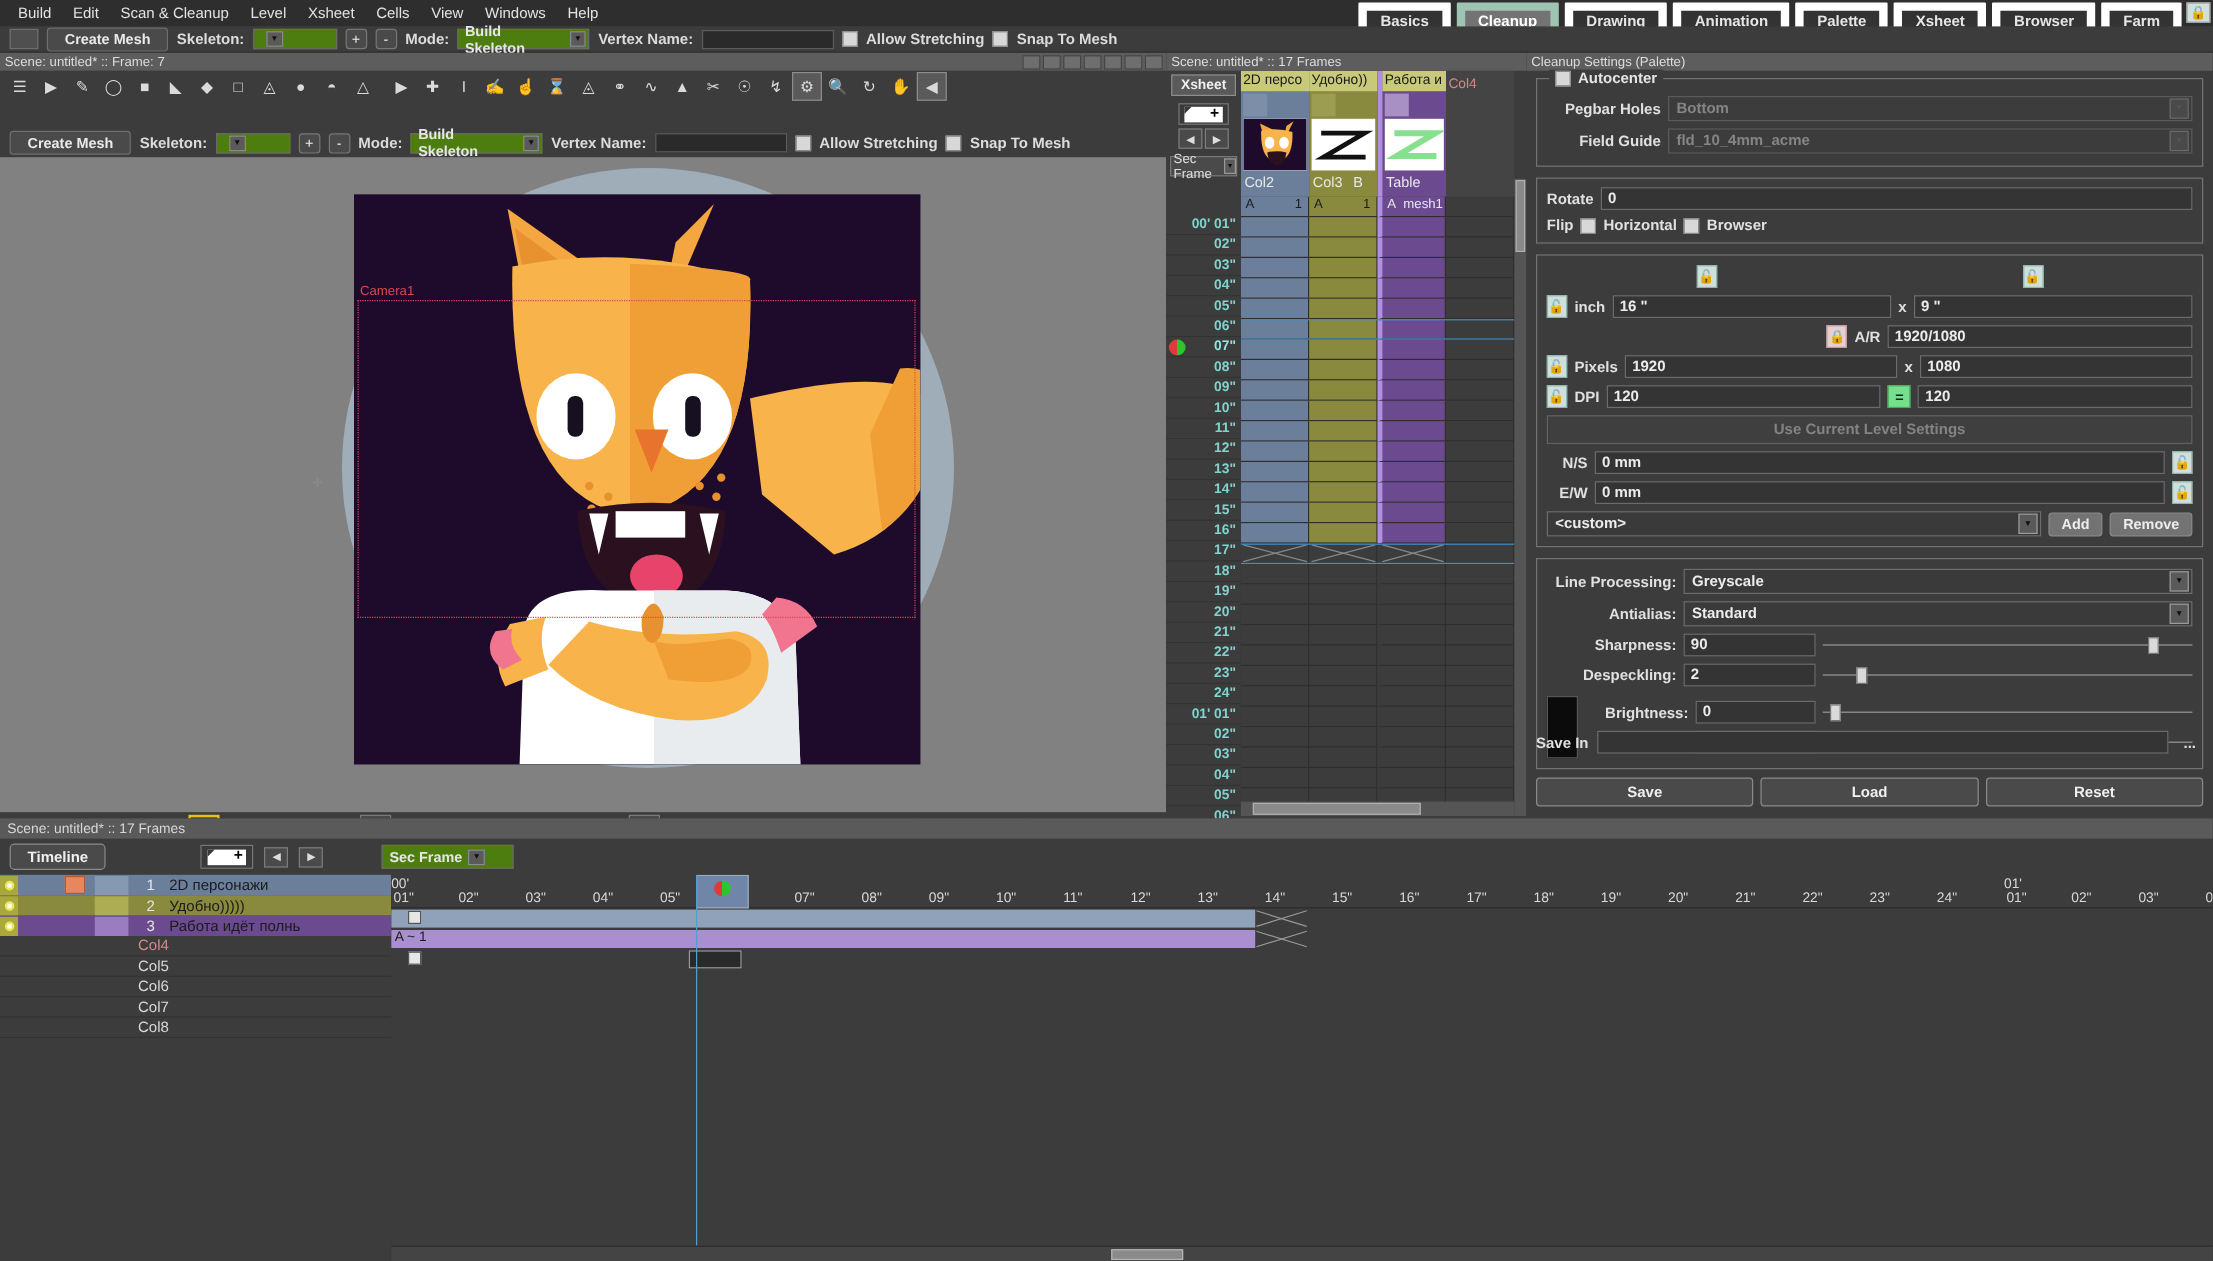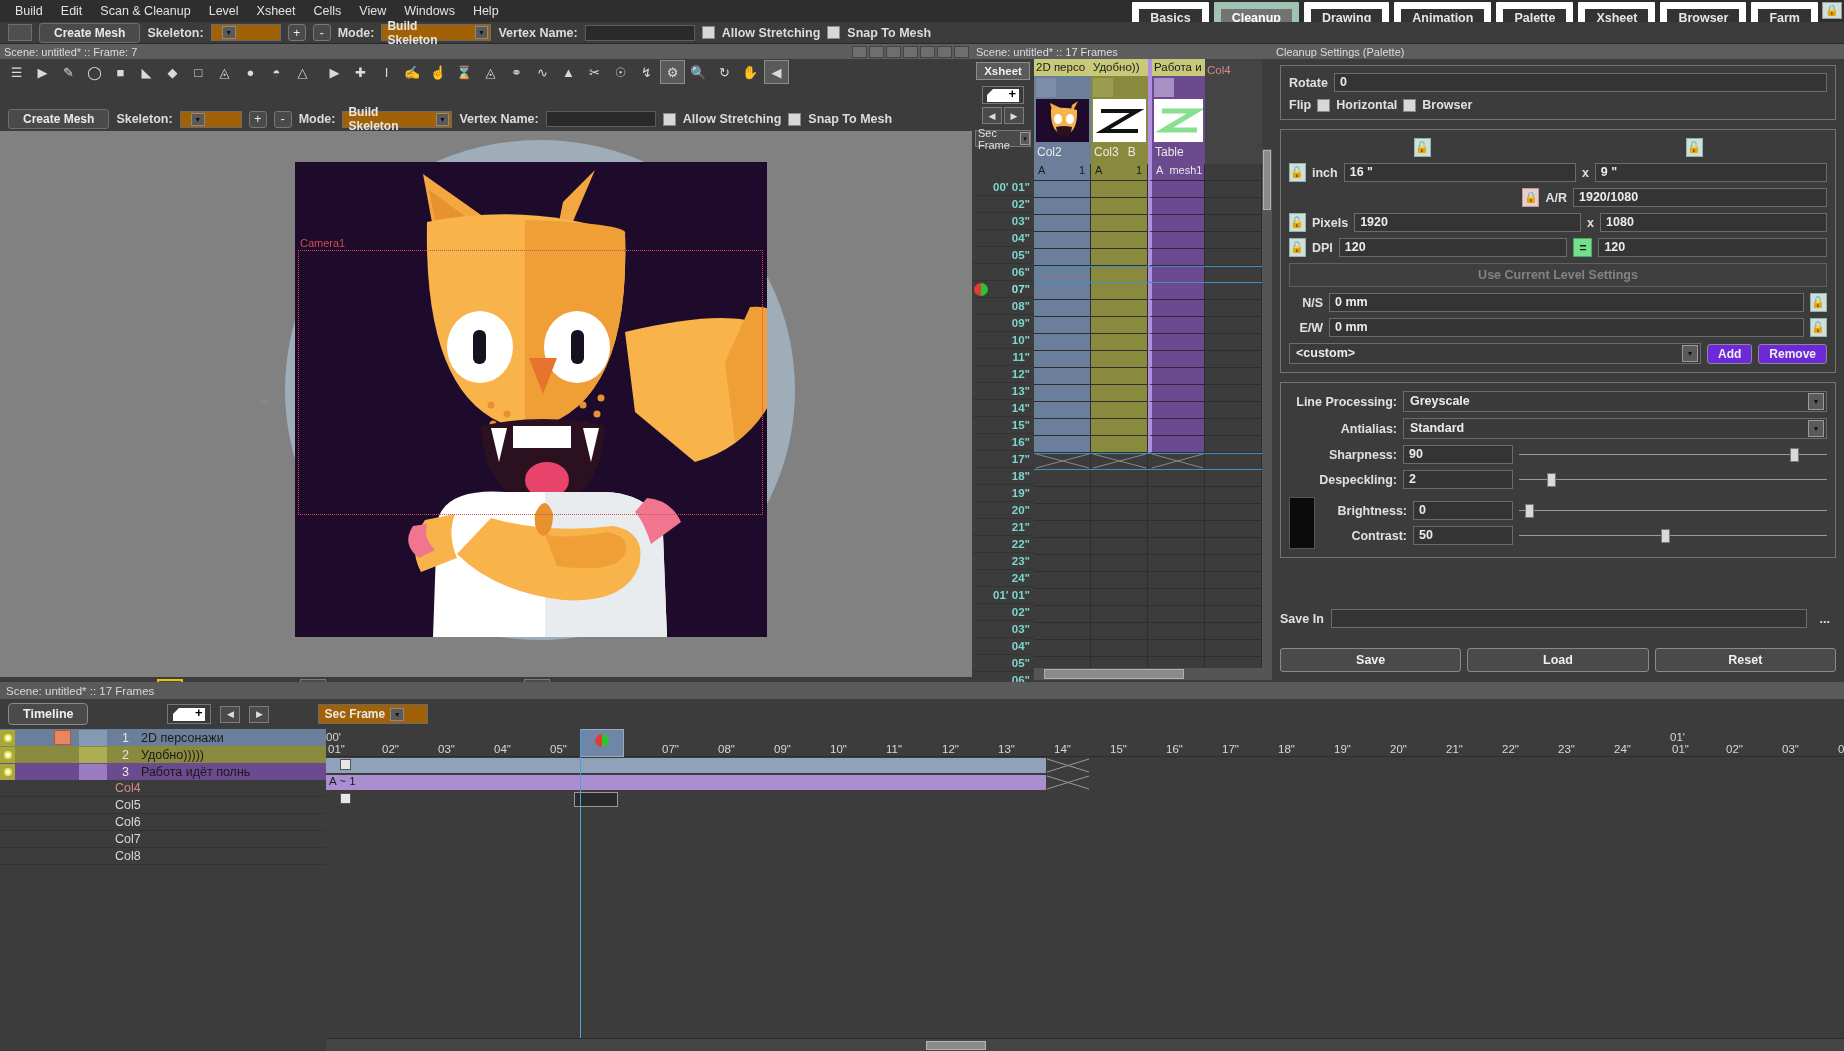--- a/index.html
+++ b/index.html
@@ -41,21 +41,21 @@
   .tbtn {
     background:#4a4a4a; border:1px solid #6e6e6e; border-radius:3px;
     color:#eaeaea; font-size:12px; font-weight:bold; padding:2px 14px;
   }
   .tlabel { font-size:12.5px; color:#dcdcdc; font-weight:bold; }
   .tfield {
     background:#2a2a2a; border:1px solid #5c5c5c; height:16px; color:#ddd;
     font-size:11px; padding:0 3px; line-height:14px;
   }
   .combo {
-    background:#a16207; border:1px solid #6a6a6a; height:17px;
+    background:#4d7c0f; border:1px solid #6a6a6a; height:17px;
     display:inline-flex; align-items:center; color:#e6e6e6; font-size:12px;
     padding:0 2px 0 5px; font-weight:bold;
   }
   .combo .arrow {
     width:14px; height:13px; margin-left:5px; background:#5a5a5a;
     border:1px solid #8a8a8a; display:flex; align-items:center;
     justify-content:center; font-size:7px; color:#111;
   }
   .sqbtn {
     width:18px; height:17px; background:#4a4a4a; border:1px solid #777;
@@ -196,21 +196,21 @@
     color:#1a1a1a; font-weight:bold;
   }
   .slider { flex:1; height:19px; position:relative; }
   .slider .track { position:absolute; left:0; right:0; top:9px; height:1px; background:#9a9a9a; }
   .slider .knob { position:absolute; top:3px; width:9px; height:14px; background:#d9d9d9; border:1px solid #777; }
   .wide-btn {
     width:100%; background:#3f3f3f; border:1px solid #616161; color:#838383;
     font-size:12.5px; font-weight:bold; padding:4px 0; text-align:center;
   }
   .sm-btn {
-    background:#6d28d9; border:1px solid #8a8a8a; border-radius:3px; color:#eee;
+    background:#737373; border:1px solid #8a8a8a; border-radius:3px; color:#eee;
     font-size:12px; font-weight:bold; padding:2px 10px;
   }
   .blackbox { width:26px; height:52px; background:#0b0b0b; border:1px solid #555; }
   .savein-row { position:absolute; left:8px; bottom:52px; width:556px; display:flex; align-items:center; gap:7px; }
   .bottom-btns { position:absolute; left:8px; bottom:8px; width:556px; display:flex; gap:6px; }
   .bottom-btns .b {
     flex:1; background:#4a4a4a; border:1px solid #8a8a8a; border-radius:3px;
     color:#efefef; font-size:12.5px; font-weight:bold; text-align:center; padding:4px 0;
   }
 
@@ -816,20 +816,40 @@
       <div style="width:140px;height:10px;background:#8a8a8a;border:1px solid #b0b0b0;margin:1px 0 0 10px;"></div>
     </div>
   </div>
 
   <div class="cleanup">
     <div class="panelbar">
       <span>Cleanup Settings (Palette)</span>
     </div>
     <div class="cs-body">
 
+      <div class="grp" style="padding-top:14px;">
+        <div class="legend">
+          <span class="chk"></span>
+          <span>Autocenter</span>
+        </div>
+        <div class="row">
+          <span class="lbl" style="width:95px;text-align:right;">Pegbar Holes</span>
+          <span class="sel2" style="background:#3c3c3c;border-color:#5a5a5a;">
+            <span class="dim" style="color:#858585;">Bottom</span>
+            <span class="arrow" style="background:#4a4a4a;border-color:#6a6a6a;color:#555;">▼</span>
+          </span>
+        </div>
+        <div class="row">
+          <span class="lbl" style="width:95px;text-align:right;">Field Guide</span>
+          <span class="sel2" style="background:#3c3c3c;border-color:#5a5a5a;">
+            <span style="color:#858585;">fld_10_4mm_acme</span>
+            <span class="arrow" style="background:#4a4a4a;border-color:#6a6a6a;color:#555;">▼</span>
+          </span>
+        </div>
+      </div>
 
       <div class="grp" style="padding:7px 8px;">
         <div class="row">
           <span class="lbl">Rotate</span>
           <span class="fld">0</span>
         </div>
         <div class="row">
           <span class="lbl">Flip</span>
           <span class="chk"></span>
           <span class="lbl">Horizontal</span>

